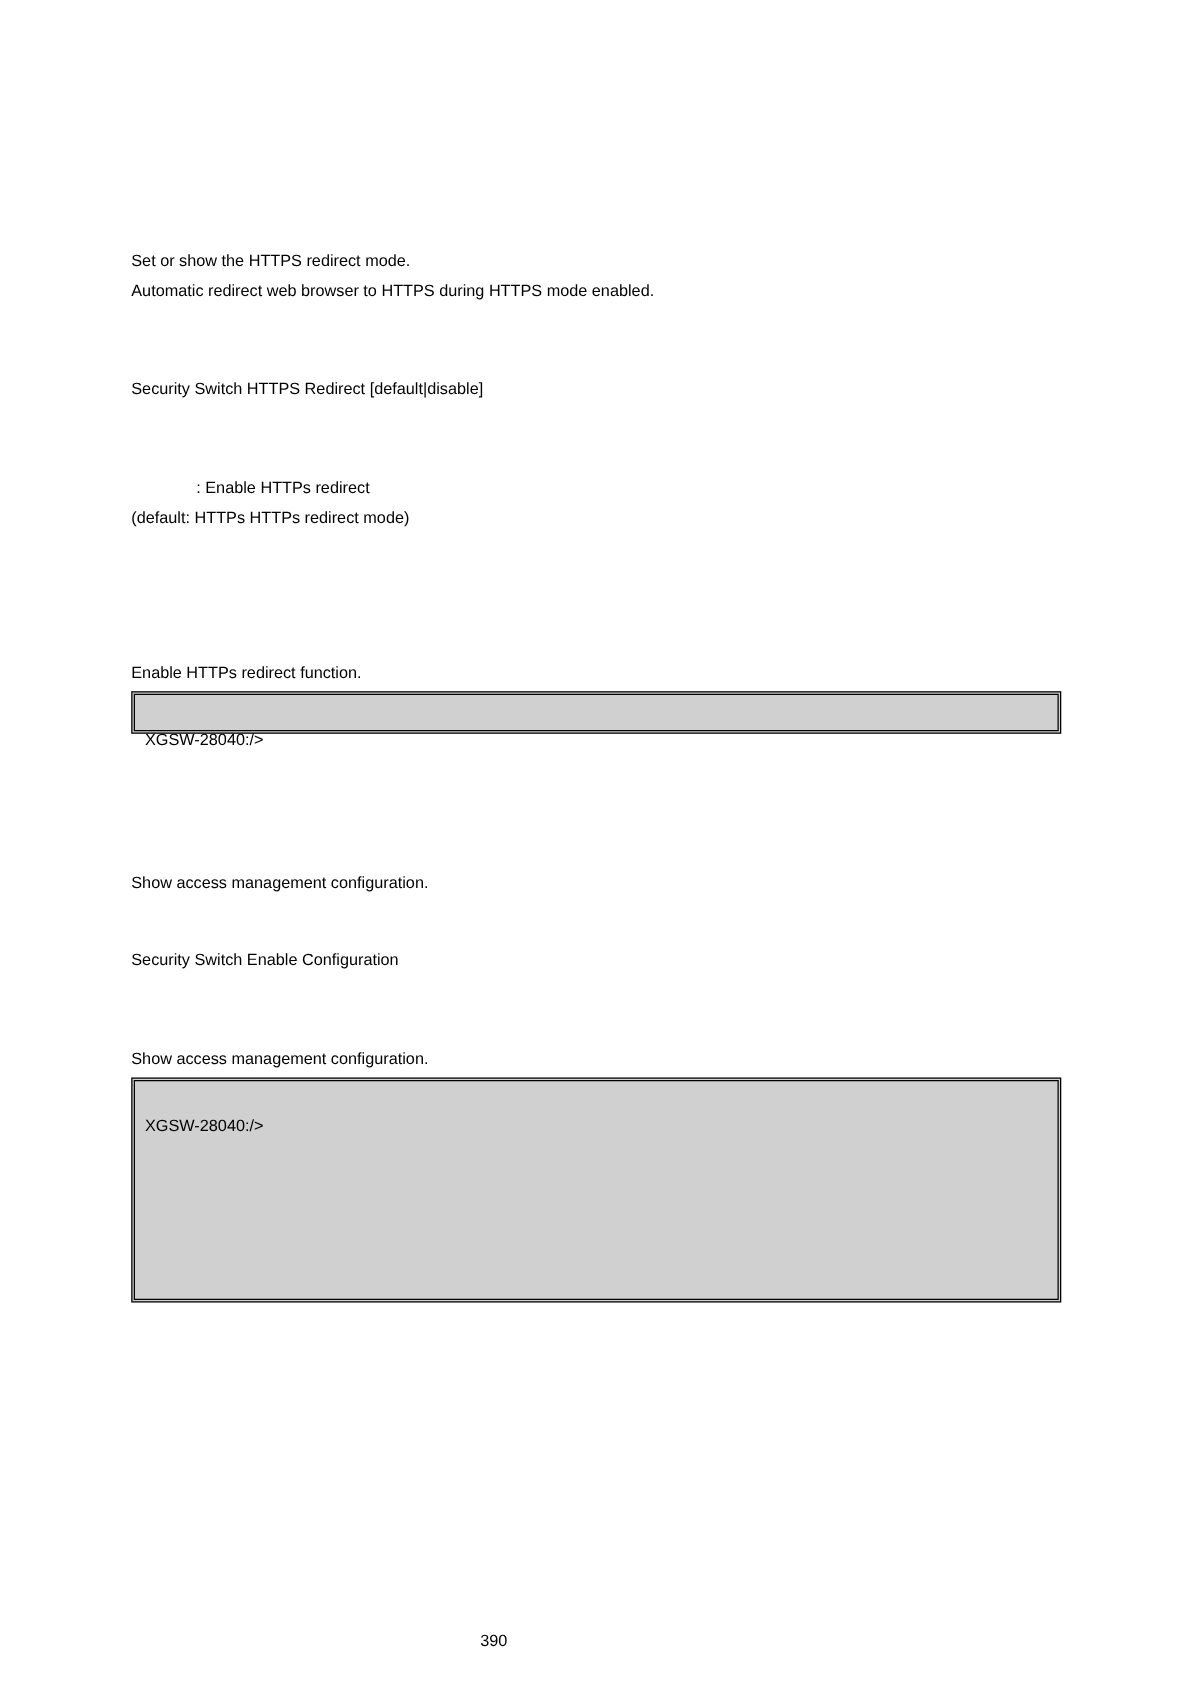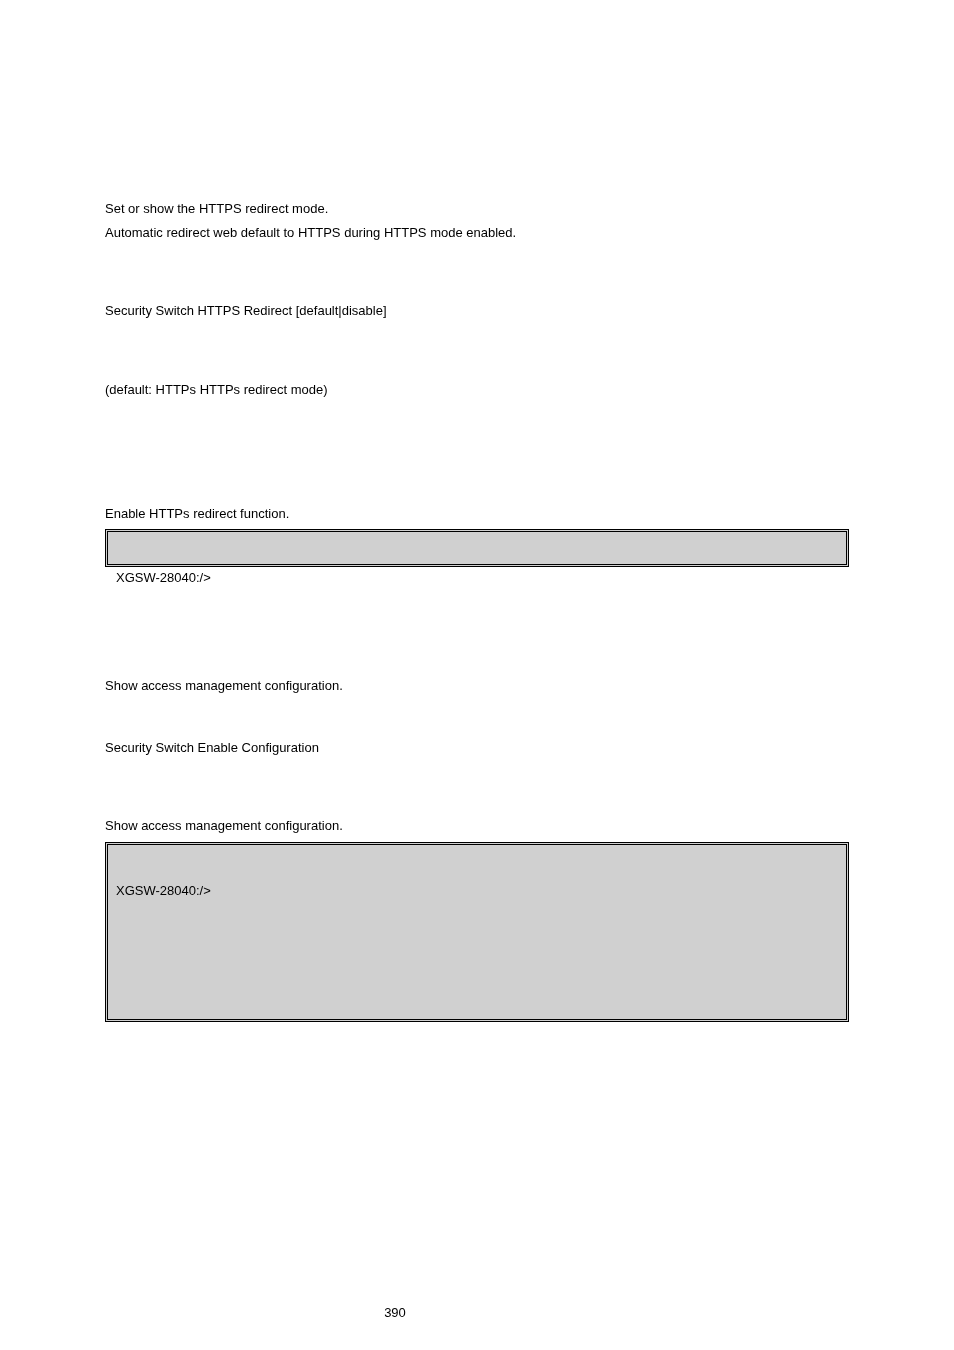--- a/index.html
+++ b/index.html
@@ -35,21 +35,21 @@
   }
   .section-gap-small {
     height: 30px;
   }
   .indent {
     padding-left: 52px;
   }
   .codebox {
     border: 3px double #000000;
     background: #d0d0d0;
-    padding: 16px 8px;
+    padding: 6px 8px;
     font-family: Arial, Helvetica, sans-serif;
     font-size: 13px;
     color: #000000;
     box-sizing: border-box;
     width: 100%;
     white-space: pre-line;
   }
   .codebox .line {
     display: block;
     line-height: 1.9;
@@ -70,28 +70,29 @@
   }
 </style>
 </head>
 <body>
 
 <div class="page">
 
   <div class="blank-top"></div>
 
   <p class="para-tight">Set or show the HTTPS redirect mode.</p>
-  <p class="para">Automatic redirect web default to HTTPS during HTTPS mode enabled.</p>
+  <p class="para">Automatic redirect web browser to HTTPS during HTTPS mode enabled.</p>
 
   <div class="section-gap"></div>
 
   <p class="para">Security Switch HTTPS Redirect [default|disable]</p>
 
   <div class="section-gap"></div>
 
+  <p class="para-tight indent">: Enable HTTPs redirect</p>
   <p class="para">(default: HTTPs HTTPs redirect mode)</p>
 
   <div class="section-gap"></div>
 
 
   <div class="section-gap"></div>
 
   <p class="para-tight">Enable HTTPs redirect function.</p>
 
   <div class="codebox short">

